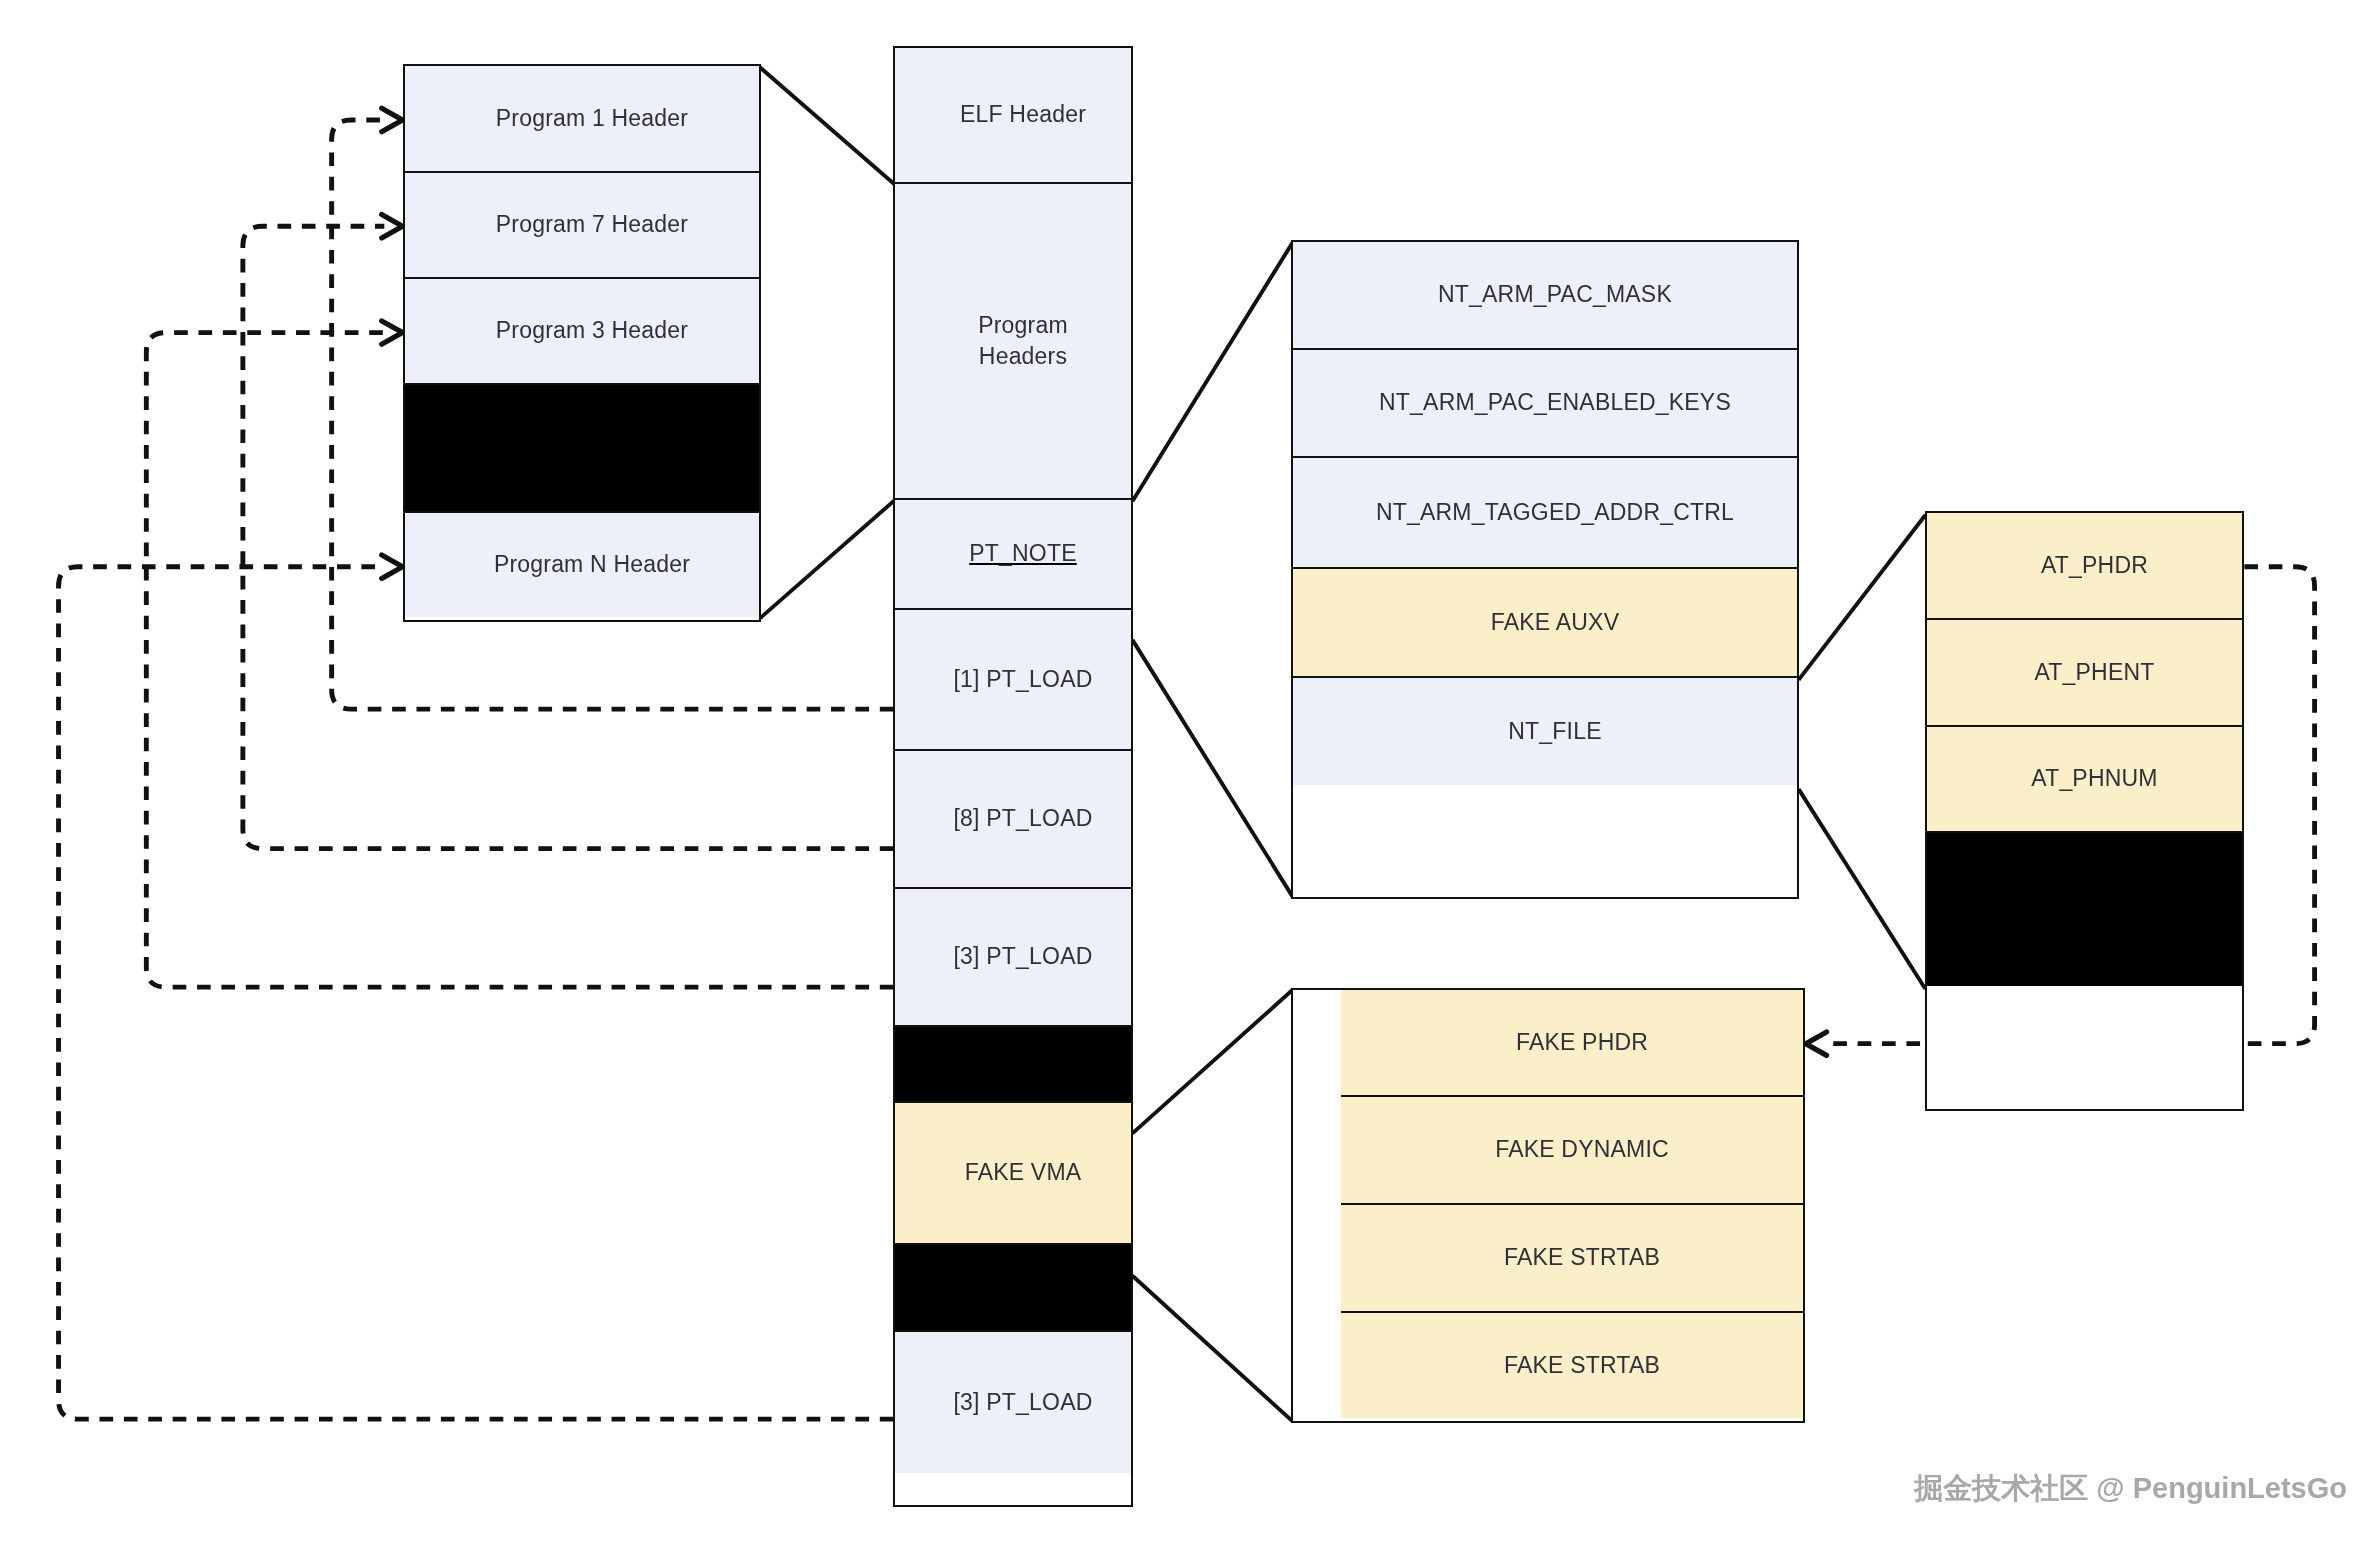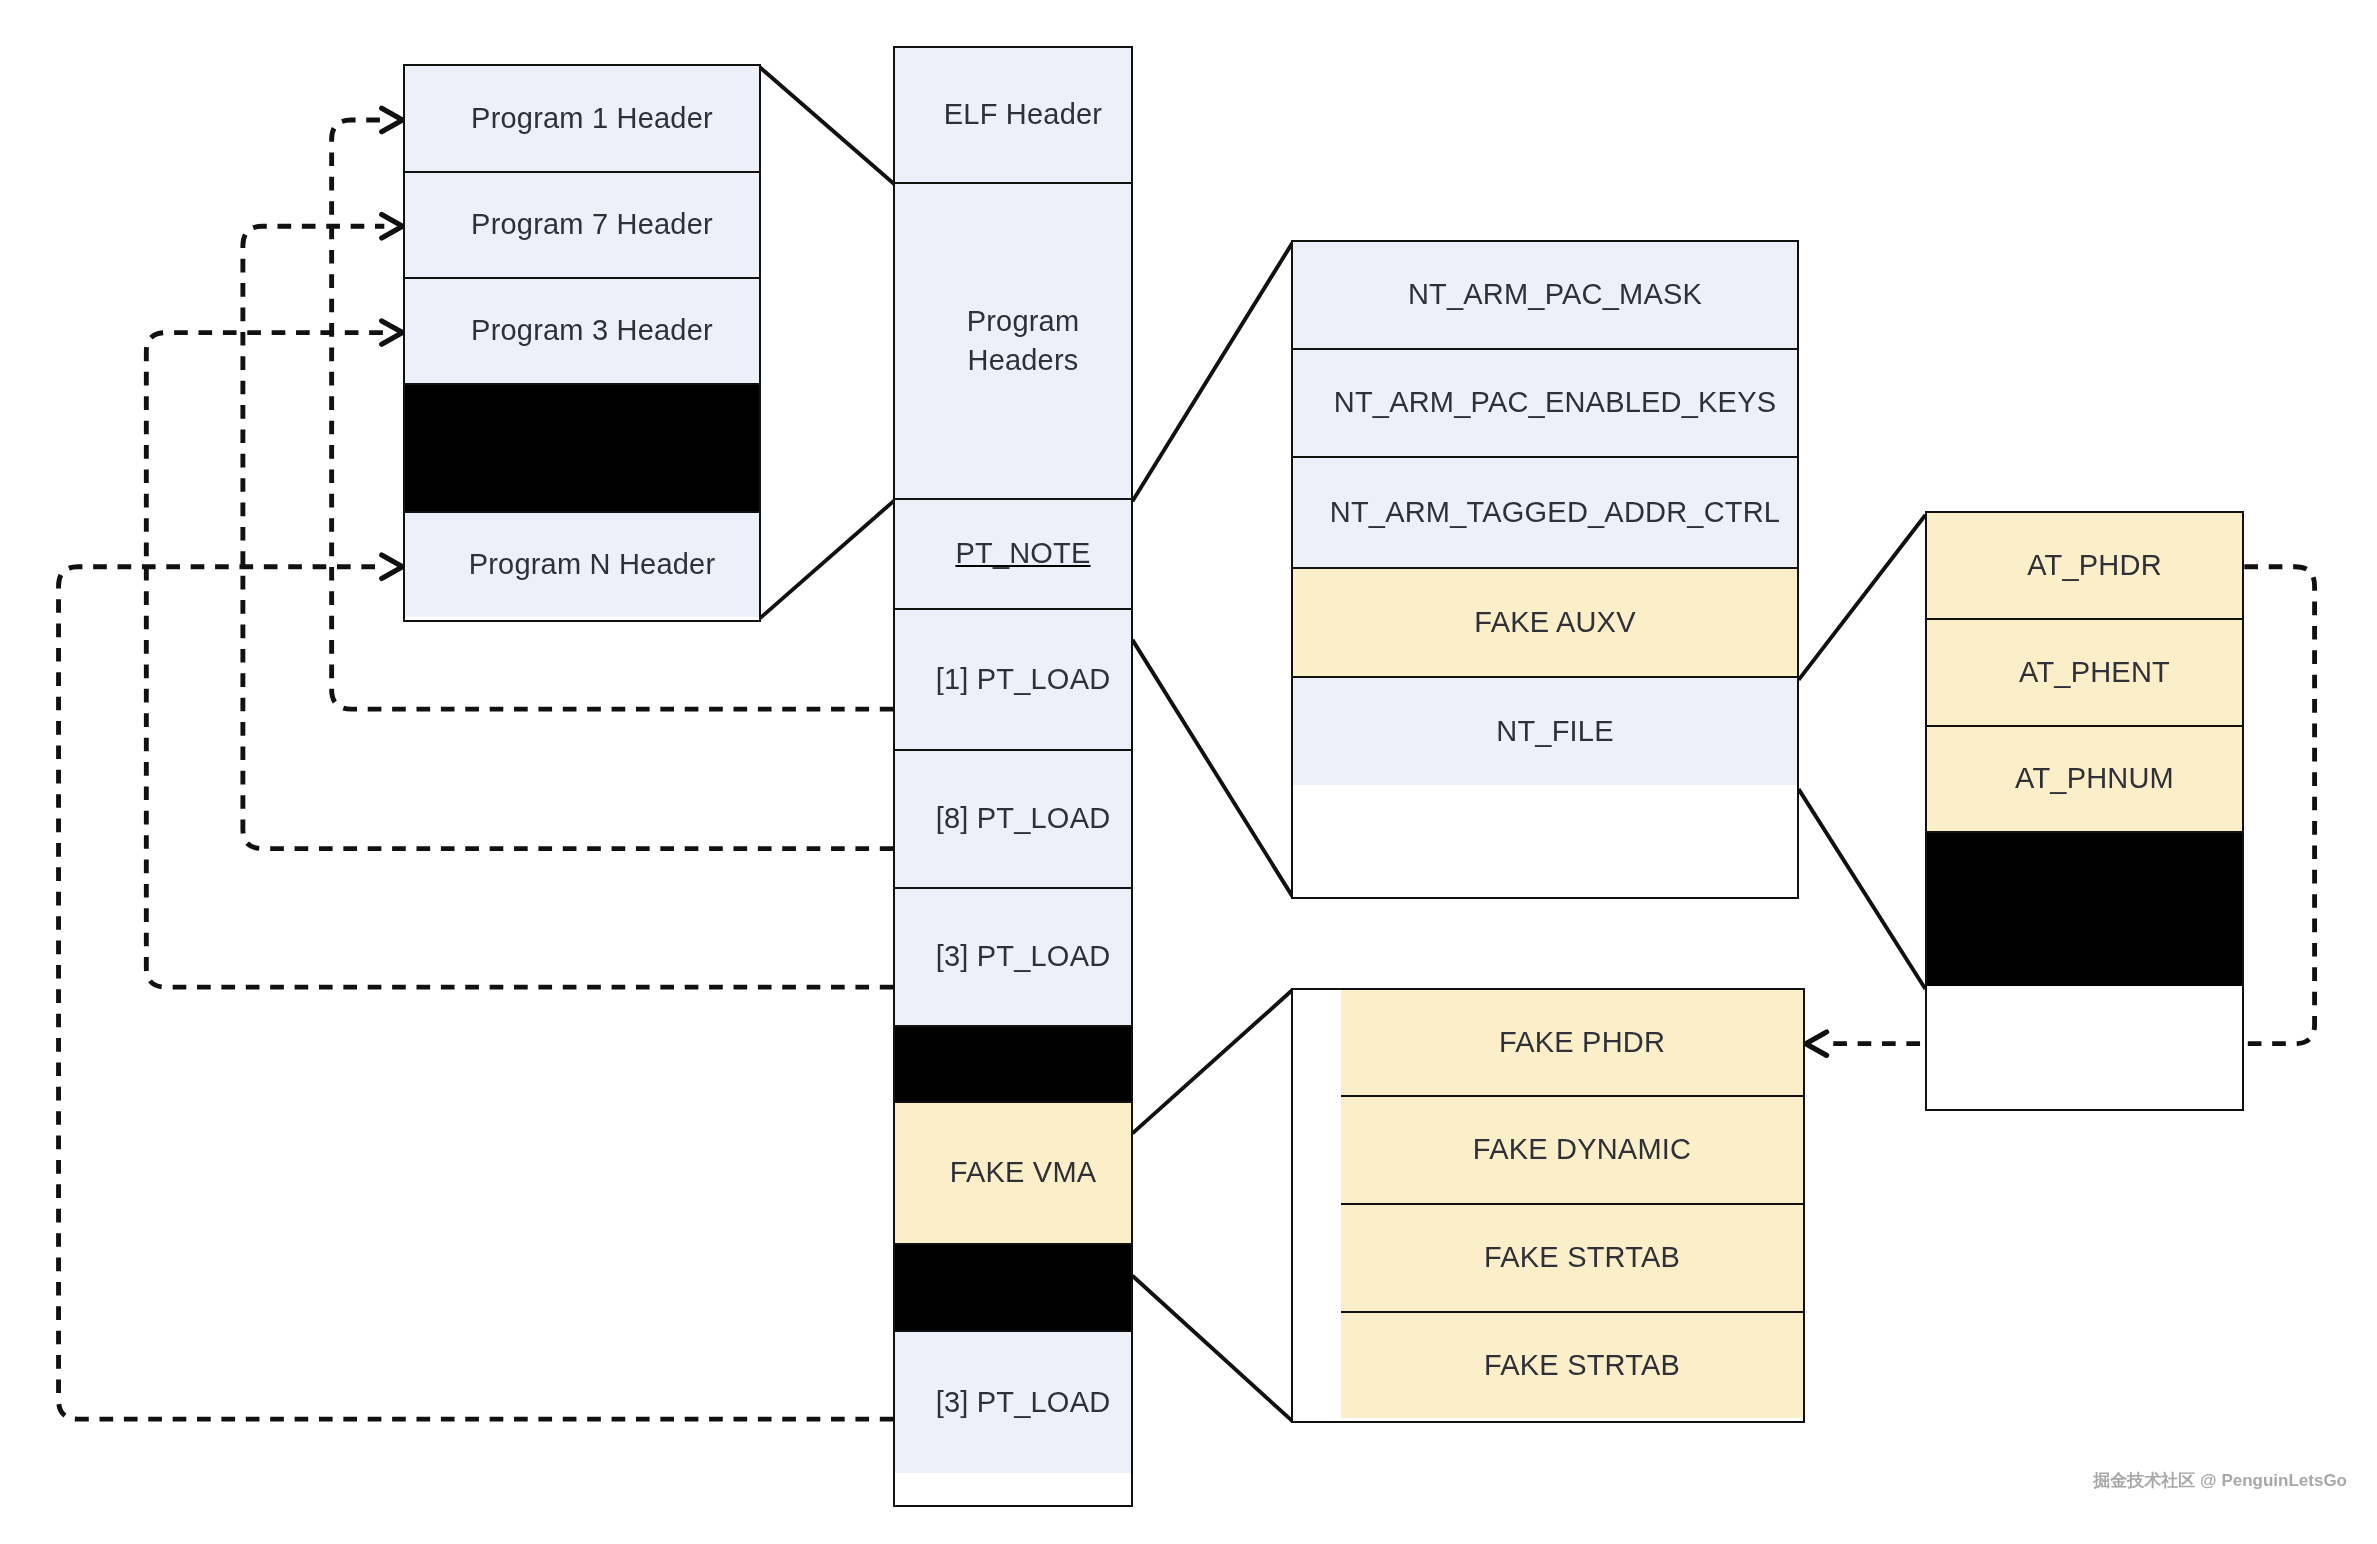--- a/index.html
+++ b/index.html
@@ -15,27 +15,27 @@
   }
   .row {
     box-sizing:border-box; border-bottom:2.9px solid #111111;
     display:flex; align-items:center; justify-content:center;
   }
   .row:last-child { border-bottom:none; }
   .row.normal    { background:#EDF0F8; }
   .row.highlight { background:#FAEFC9; }
   .row.filler    { background:#000000; }
   .label {
-    font-size:29px; line-height:1.35; color:#2F3038;
+    font-size:23px; line-height:1.35; color:#2F3038;
     text-align:center; letter-spacing:0.2px;margin-left:20px;
   }
   .label.narrow { max-width:176px; }
   .watermark {
     position:absolute; right:31px; top:1469px;
-    font-size:17px; font-weight:600; color:#A8A8A8;
+    font-size:29px; font-weight:600; color:#A8A8A8;
     text-shadow:1px 1px 1px #ffffff;
     white-space:nowrap;
   }
 </style>
 </head>
 <body>
 
 <div class="canvas">
 
   <svg class="wires" viewBox="0 0 2438 1584" xmlns="http://www.w3.org/2000/svg">

